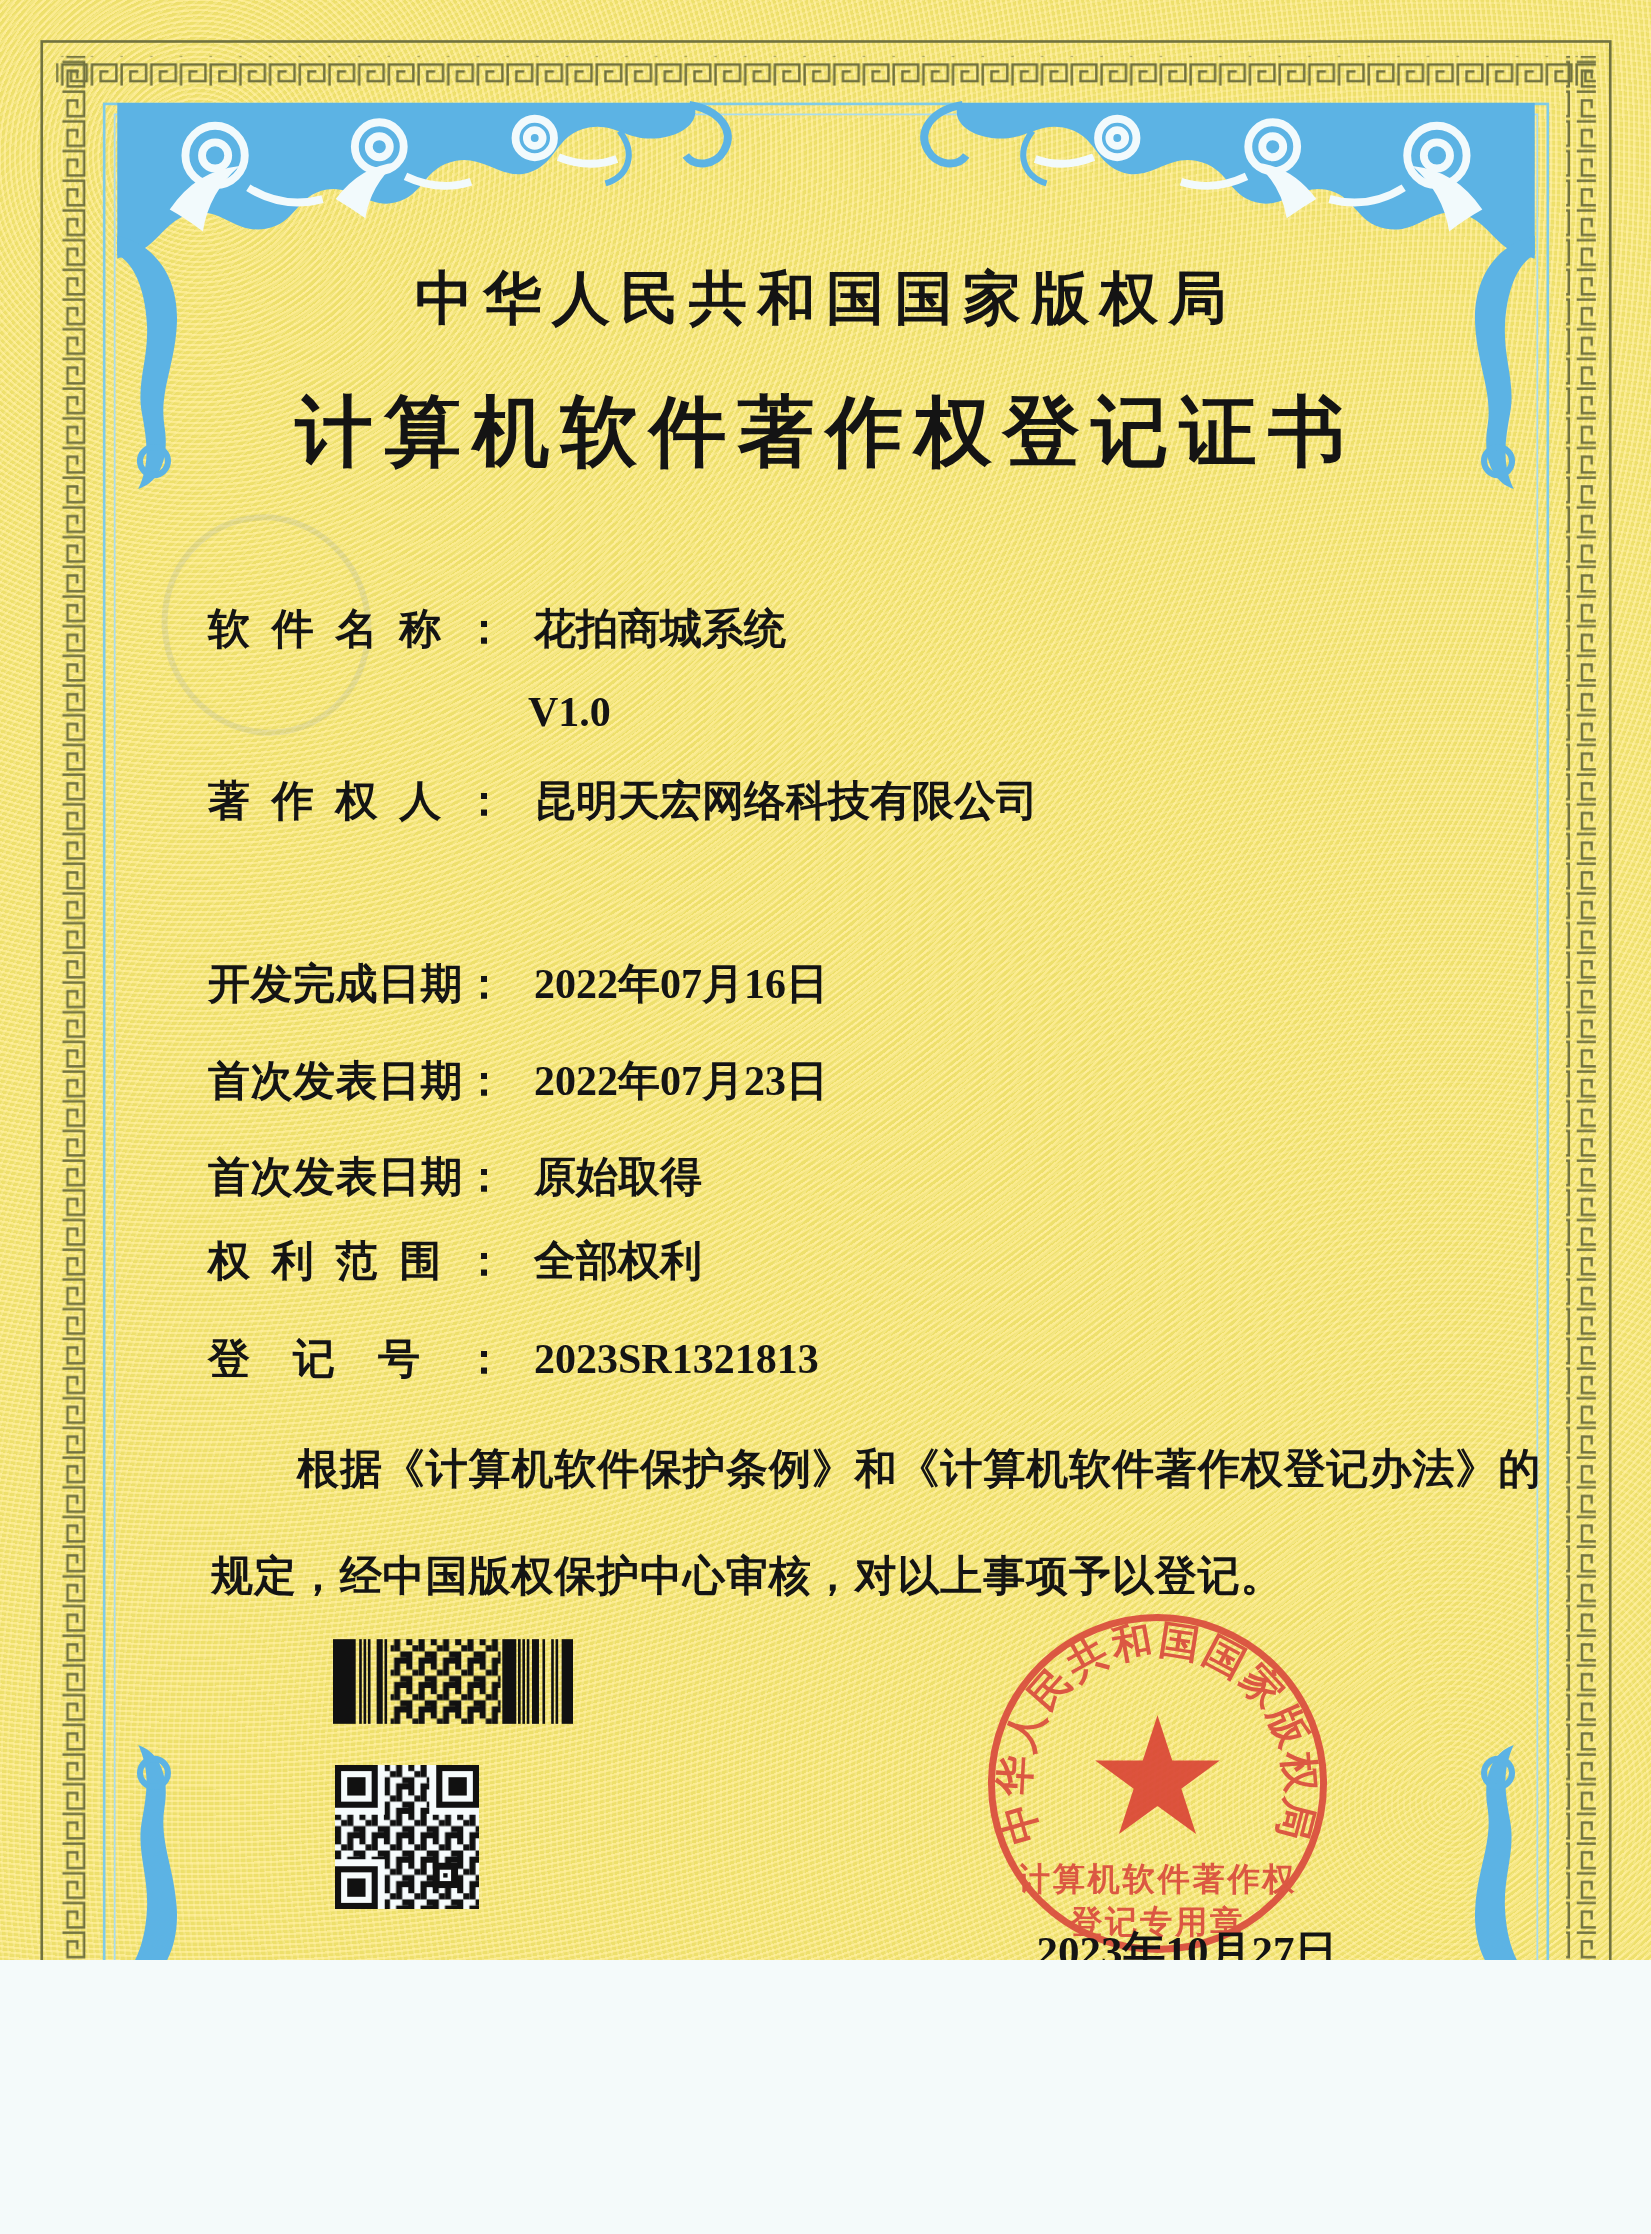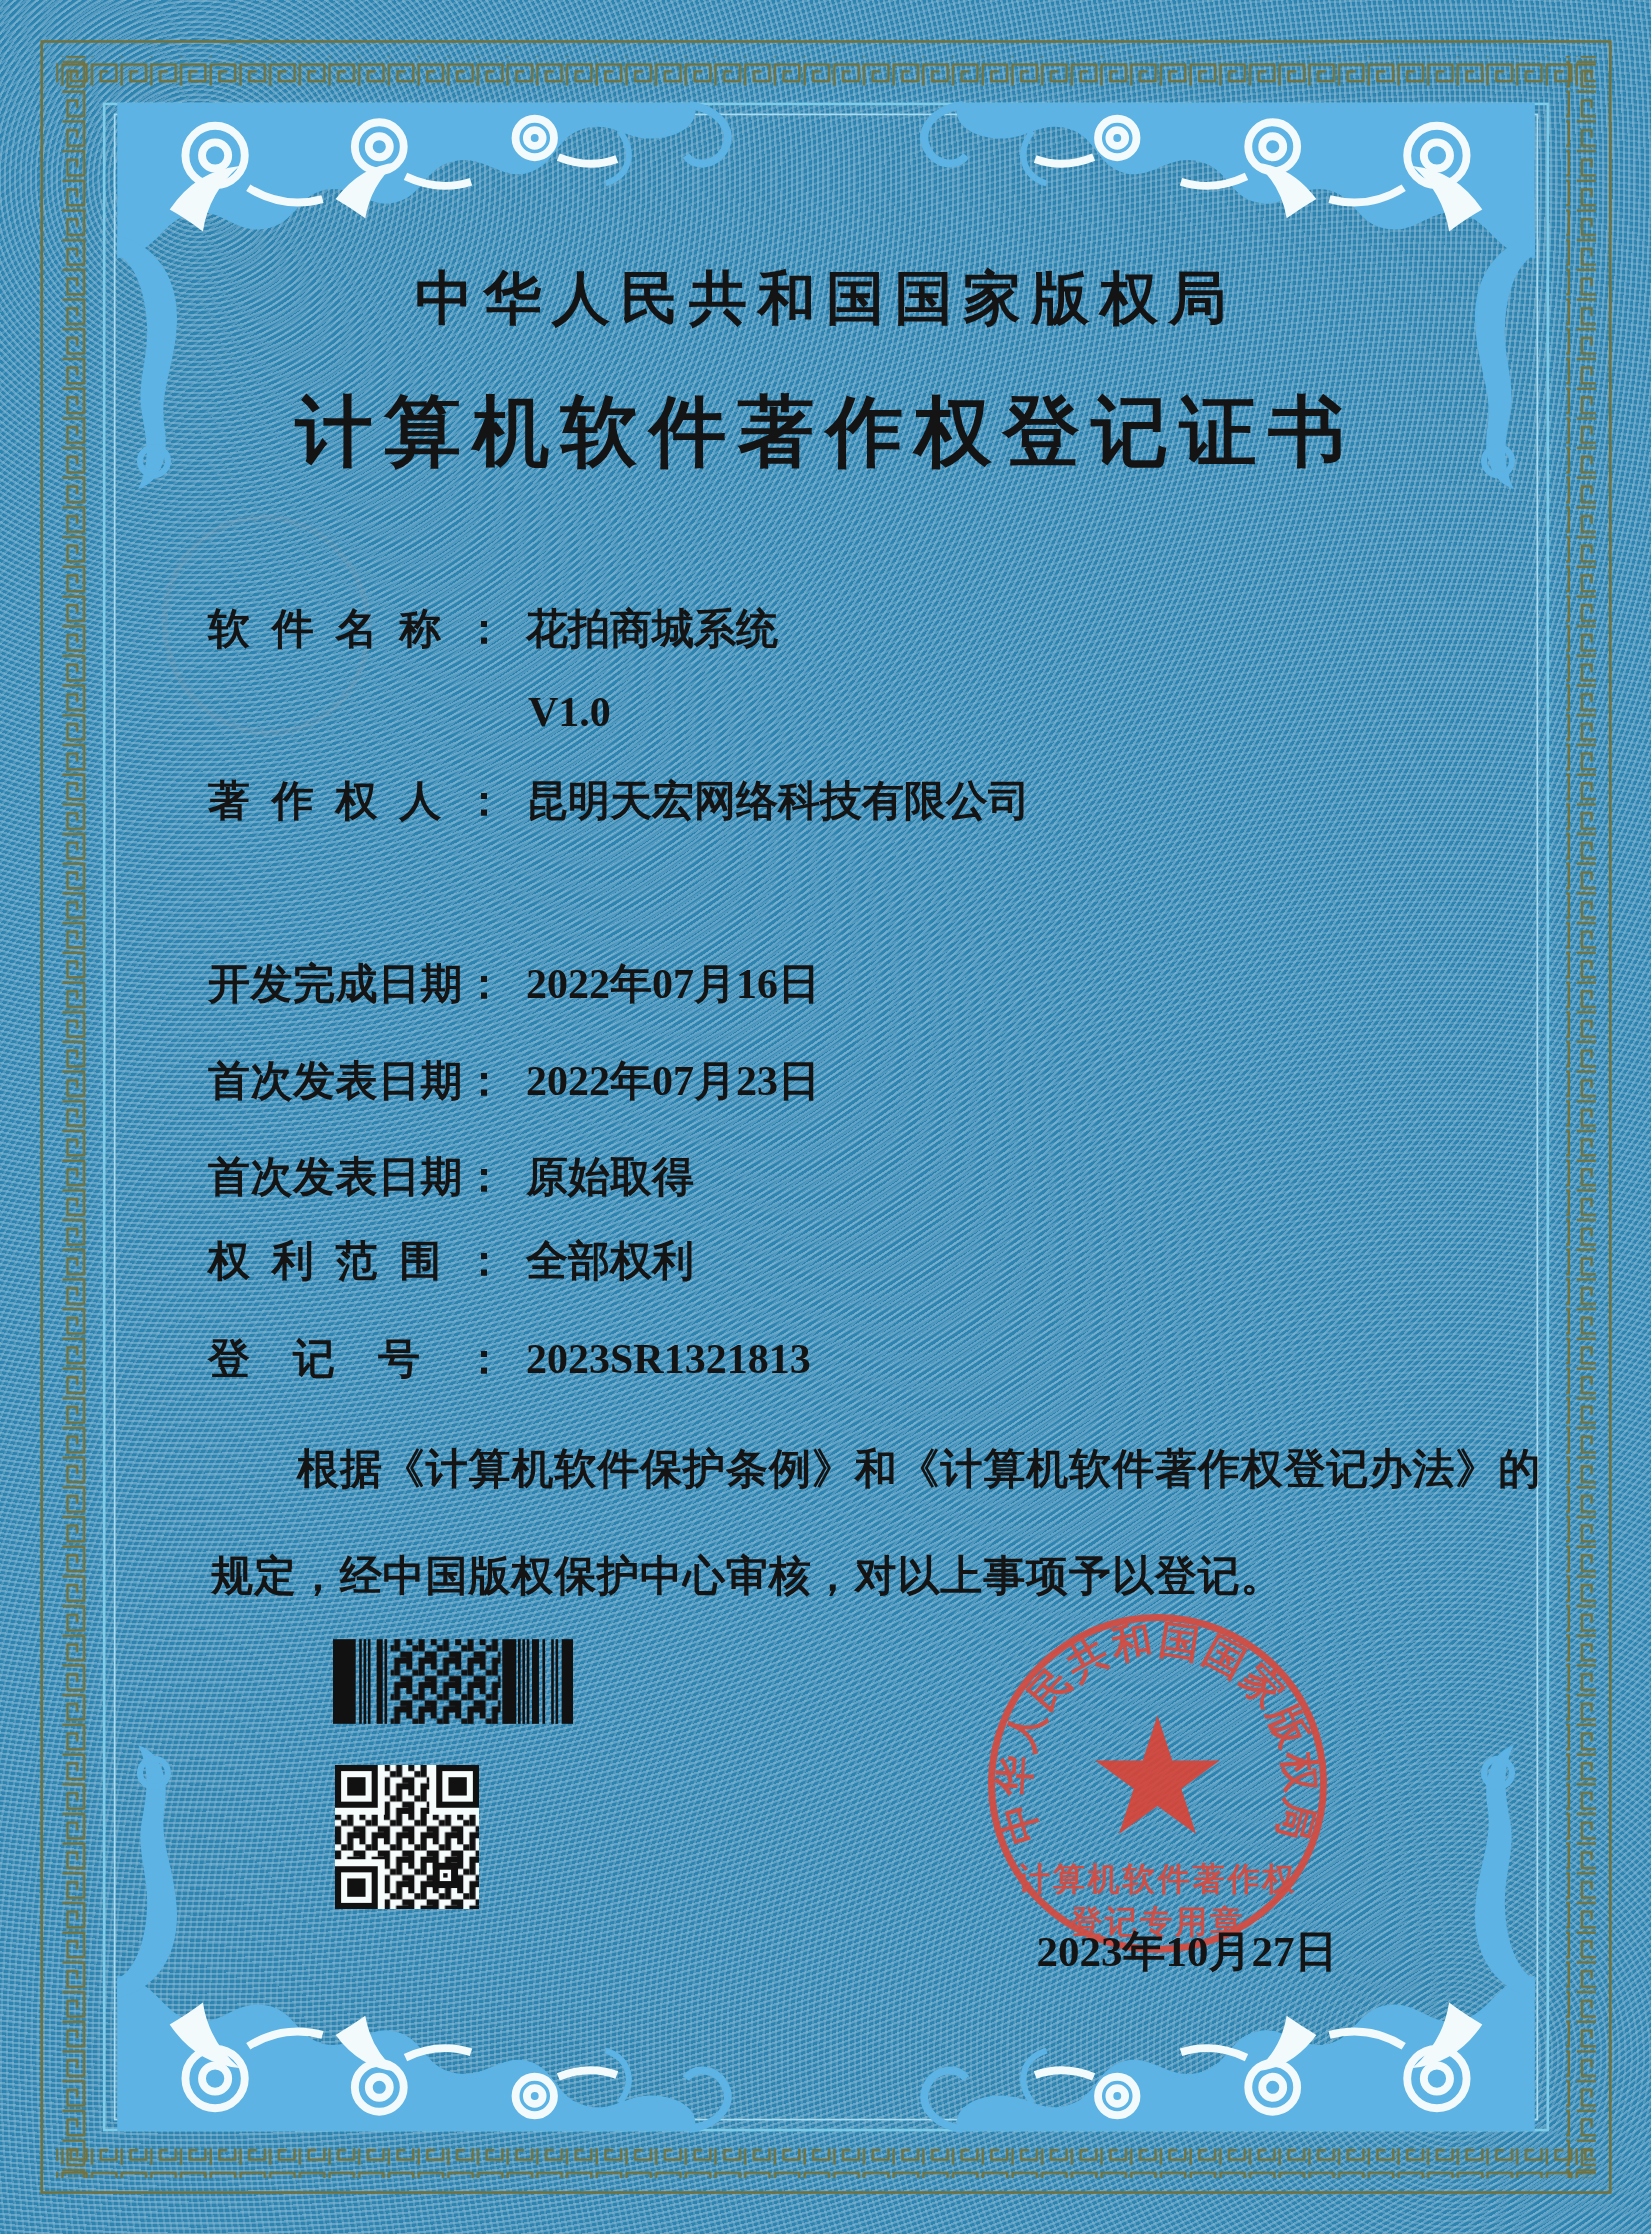--- a/index.html
+++ b/index.html
@@ -1,32 +1,32 @@
 <!DOCTYPE html>
 <html style="font-size:14px"><head>
 <meta charset="utf-8">
 <style>
   html,body{margin:0;padding:0;background:#f4fafa;}
   .cert{
-    position:relative;width:1652px;height:2234px;overflow:hidden;
-    background-color:#0369a1;
+    position:relative;width:1652px;height:1960px;overflow:hidden;
+    background-color:#fde047;
     font-family:"Liberation Serif","DejaVu Serif",serif;
     color:#141414;
     text-decoration:underline;
   }
   .texture{
     position:absolute;inset:0;opacity:.55;pointer-events:none;
     background-image:
       repeating-radial-gradient(circle at 12% 8%, rgba(255,255,255,.65) 0 1.7px, rgba(186,222,230,.28) 2.6px 5.2px),
       repeating-radial-gradient(circle at 88% 92%, rgba(255,255,255,.5) 0 1.7px, rgba(186,222,230,.2) 2.6px 6.1px);
   }
   .decor,.layer{position:absolute;inset:0;}
   .row{position:absolute;left:208px;font-size:42px;font-weight:700;white-space:nowrap;}
   .lbl{display:inline-block;width:297px;text-align:justify;text-align-last:justify;}
-  .val{display:inline-block;margin-left:21px;}
+  .val{display:inline-block;margin-left:29px;}
   .issuer{position:absolute;left:0;right:0;top:260px;text-align:center;
     font-size:58px;font-weight:900;letter-spacing:10.5px;}
   .title{position:absolute;left:0;right:0;top:381px;text-align:center;
     font-size:77px;font-weight:900;letter-spacing:11.4px;}
   .certno{position:absolute;top:503px;right:176px;font-size:35px;font-weight:700;white-space:nowrap;}
   .certno .cval{margin-left:30px;}
   .version{position:absolute;left:528px;top:648px;font-size:42px;font-weight:700;margin-top:40px;}
   .para{position:absolute;left:211px;width:1319px;font-size:42px;font-weight:700;letter-spacing:0.9px;white-space:nowrap;}
   .para.l1{top:1441px;text-indent:86px;}
   .para.l2{top:1548px;}

